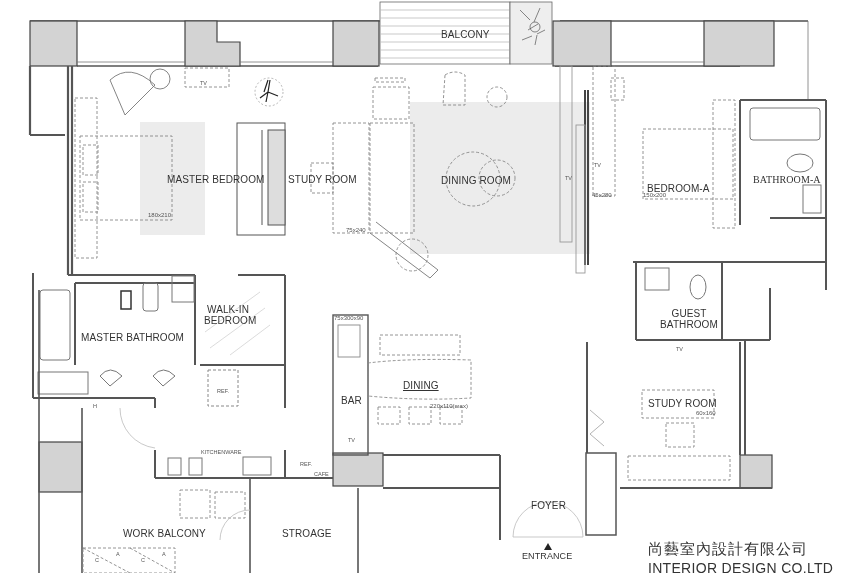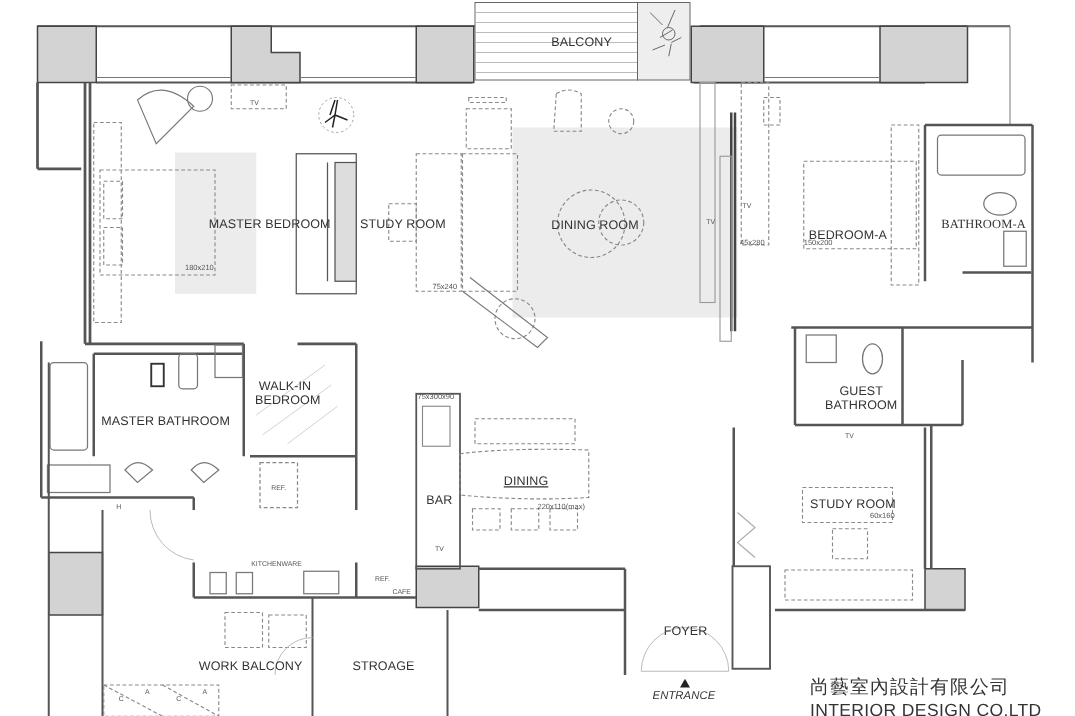--- a/index.html
+++ b/index.html
@@ -258,23 +258,23 @@
   <div>BEDROOM</div>
 </div>
 <div class="lbl c" style="left:656px;top:308px;width:66px;">
   <div>GUEST</div>
   <div>BATHROOM</div>
 </div>
 <div class="lbl" style="left:341px;top:377px;margin-top:18px;">BAR</div>
 <div class="lbl" style="left:403px;top:380px;text-decoration:underline;">DINING</div>
 <div class="lbl" style="left:648px;top:398px;">STUDY ROOM</div>
 <div class="lbl" style="left:531px;top:474px;margin-top:26px;">FOYER</div>
-<div class="lbl" style="left:123px;top:528px;margin-left:36px;">WORK BALCONY</div>
+<div class="lbl" style="left:123px;top:528px;">WORK BALCONY</div>
 <div class="lbl" style="left:282px;top:528px;">STROAGE</div>
-<div class="lbl" style="left:522px;top:551px;font-size:9px;font-style:italic;">ENTRANCE</div>
+<div class="lbl" style="left:522px;top:551px;font-size:9px;">ENTRANCE</div>
 
 <div class="dim" style="left:148px;top:212px;">180x210</div>
 <div class="dim" style="left:346px;top:227px;">75x240</div>
 <div class="dim" style="left:643px;top:192px;">150x200</div>
 <div class="dim" style="left:592px;top:192px;">45x280</div>
 <div class="dim" style="left:334px;top:315px;">75x300x90</div>
 <div class="dim" style="left:430px;top:403px;">220x110(max)</div>
 <div class="dim" style="left:696px;top:410px;">60x160</div>
 
 <div class="tiny" style="left:594px;top:162px;">TV</div>

